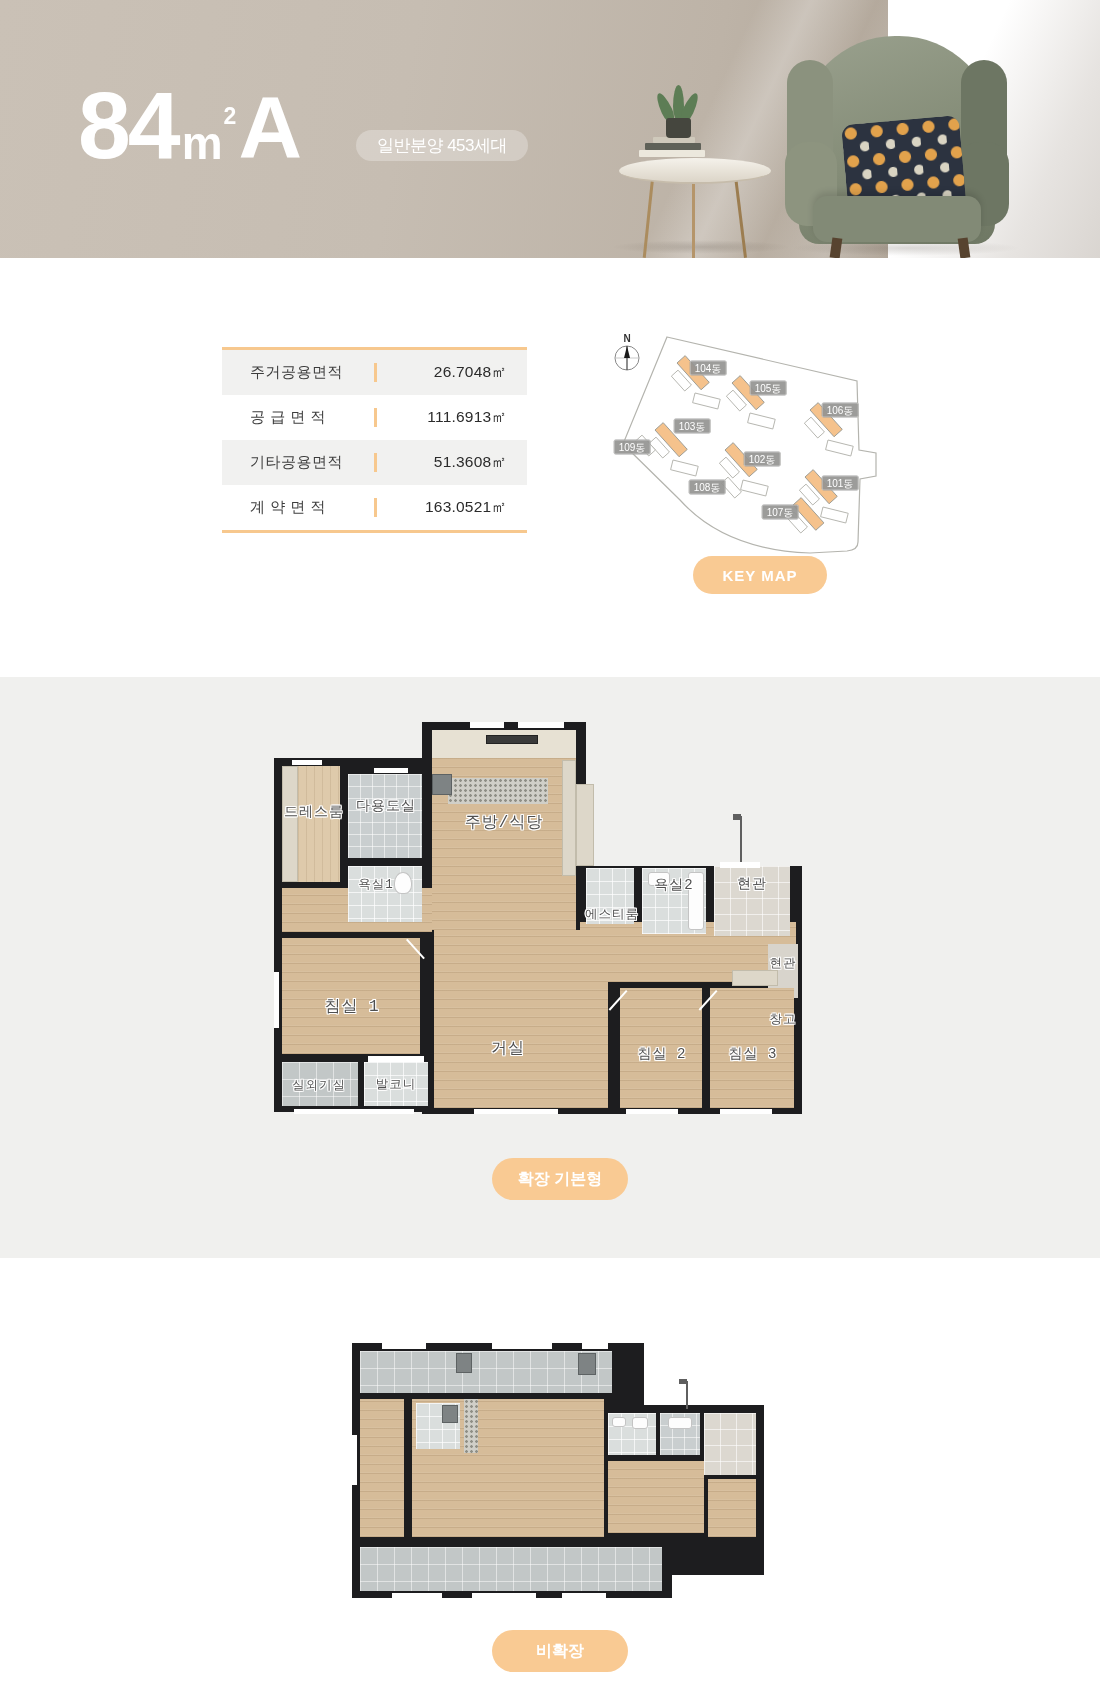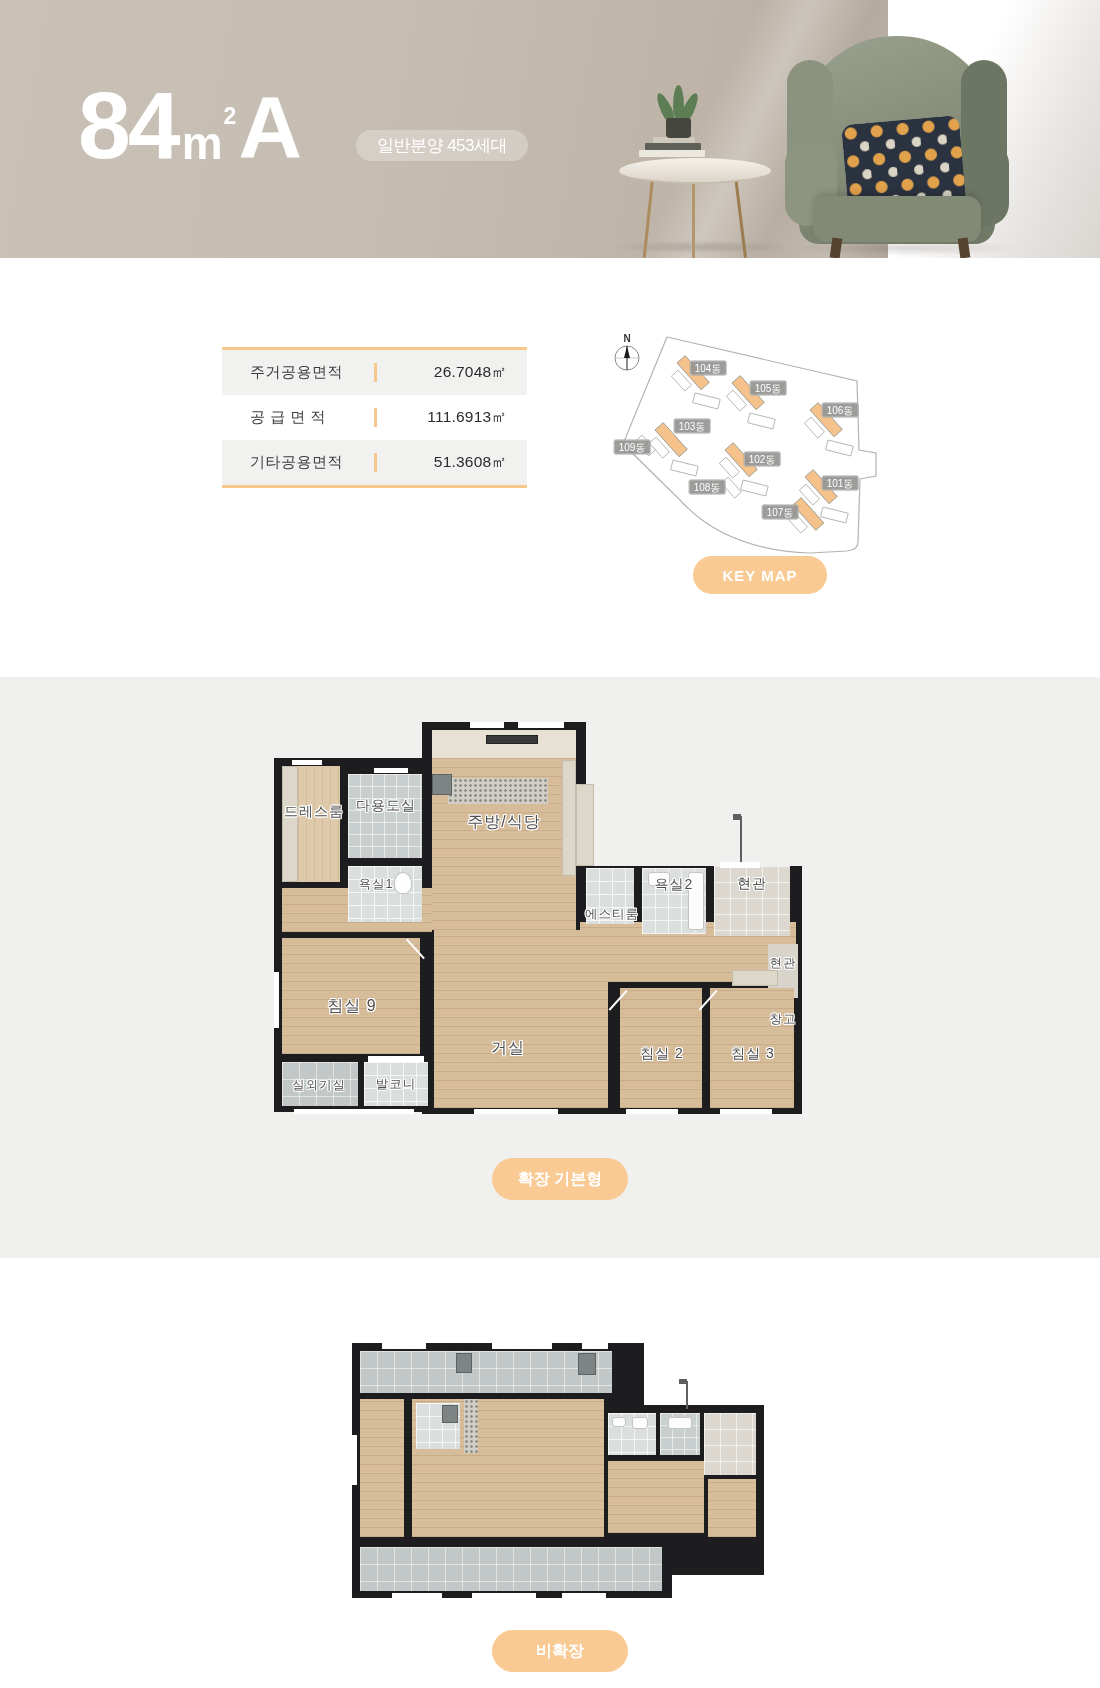--- a/index.html
+++ b/index.html
@@ -130,20 +130,25 @@
   <div class="arearow">
     <span class="a-label">공 급 면 적</span>
     <span class="a-bar"></span>
     <span class="a-value">111.6913㎡</span>
   </div>
   <div class="arearow alt">
     <span class="a-label">기타공용면적</span>
     <span class="a-bar"></span>
     <span class="a-value">51.3608㎡</span>
   </div>
+  <div class="arearow">
+    <span class="a-label">계 약 면 적</span>
+    <span class="a-bar"></span>
+    <span class="a-value">163.0521㎡</span>
+  </div>
 </div>
 
 <div class="abs keymap">
   <svg width="340" height="270" viewBox="0 0 340 270">
     <defs></defs>
     <path d="M92,37 L282,81 L284,150 L301,153 L301,176 L285,179 L283,242 Q283,250 272,251 L235,253 Q150,250 105,200 L48,144 Z" fill="#ffffff" stroke="#b4b4ae" stroke-width="1.2"></path>
 
     <g>
       <circle cx="52" cy="58" r="12" fill="#fff" stroke="#888" stroke-width="1"></circle>
       <line x1="40" y1="58" x2="64" y2="58" stroke="#bbb" stroke-width="0.8"></line>
@@ -202,21 +207,21 @@
   <span class="chip" style="left:57px;top:147px;">109동</span>
   <span class="chip" style="left:187px;top:159px;">102동</span>
   <span class="chip" style="left:132px;top:187px;">108동</span>
   <span class="chip" style="left:265px;top:183px;">101동</span>
   <span class="chip" style="left:205px;top:212px;">107동</span>
 </div>
 <div class="pill" style="left:693px;top:556px;width:134px;height:38px;font-size:15px;letter-spacing:1px;">KEY MAP</div>
 
 <div class="abs graysec"></div>
 
-<div class="abs" style="left:274px;top:722px;width:530px;height:396px;">
+<div class="abs" style="left:274px;top:722px;width:530px;height:396px;font-family:Liberation Mono, monospace;">
 
   <div class="blk" style="left:0px;top:36px;width:164px;height:354px;"></div>
   <div class="blk" style="left:148px;top:0px;width:164px;height:392px;"></div>
   <div class="blk" style="left:300px;top:144px;width:228px;height:248px;"></div>
 
   <div class="ant" style="left:466px;top:94px;width:2px;height:52px;"></div>
   <div class="ant" style="left:459px;top:92px;width:8px;height:6px;"></div>
 
   <div class="room woodl" style="left:8px;top:44px;width:58px;height:116px;"></div>
   <div class="room closet" style="left:8px;top:44px;width:16px;height:116px;"></div>
@@ -266,21 +271,21 @@
 
   <span class="lbl" style="left:40px;top:90px;">드레스룸</span>
   <span class="lbl" style="left:112px;top:84px;">다용도실</span>
   <span class="lbl sm" style="left:102px;top:162px;">욕실1</span>
   <span class="lbl big" style="left:230px;top:100px;">주방/식당</span>
   <span class="lbl sm" style="left:338px;top:192px;">에스티룸</span>
   <span class="lbl" style="left:400px;top:163px;">욕실2</span>
   <span class="lbl" style="left:478px;top:162px;">현관</span>
   <span class="lbl sm" style="left:509px;top:241px;">현관</span>
   <span class="lbl sm" style="left:509px;top:257px;margin-top:40px;">창고</span>
-  <span class="lbl big" style="left:78px;top:284px;">침실 9</span>
+  <span class="lbl big" style="left:78px;top:284px;">침실 1</span>
   <span class="lbl big" style="left:234px;top:326px;">거실</span>
   <span class="lbl" style="left:388px;top:332px;">침실 2</span>
   <span class="lbl" style="left:479px;top:332px;">침실 3</span>
   <span class="lbl sm" style="left:45px;top:363px;">실외기실</span>
   <span class="lbl sm" style="left:122px;top:362px;">발코니</span>
 </div>
 <div class="pill" style="left:492px;top:1158px;width:136px;height:42px;font-size:16px;">확장 기본형</div>
 
 <div class="abs" style="left:352px;top:1285px;width:412px;height:320px;">
   <div class="blk" style="left:0px;top:58px;width:292px;height:252px;"></div>

